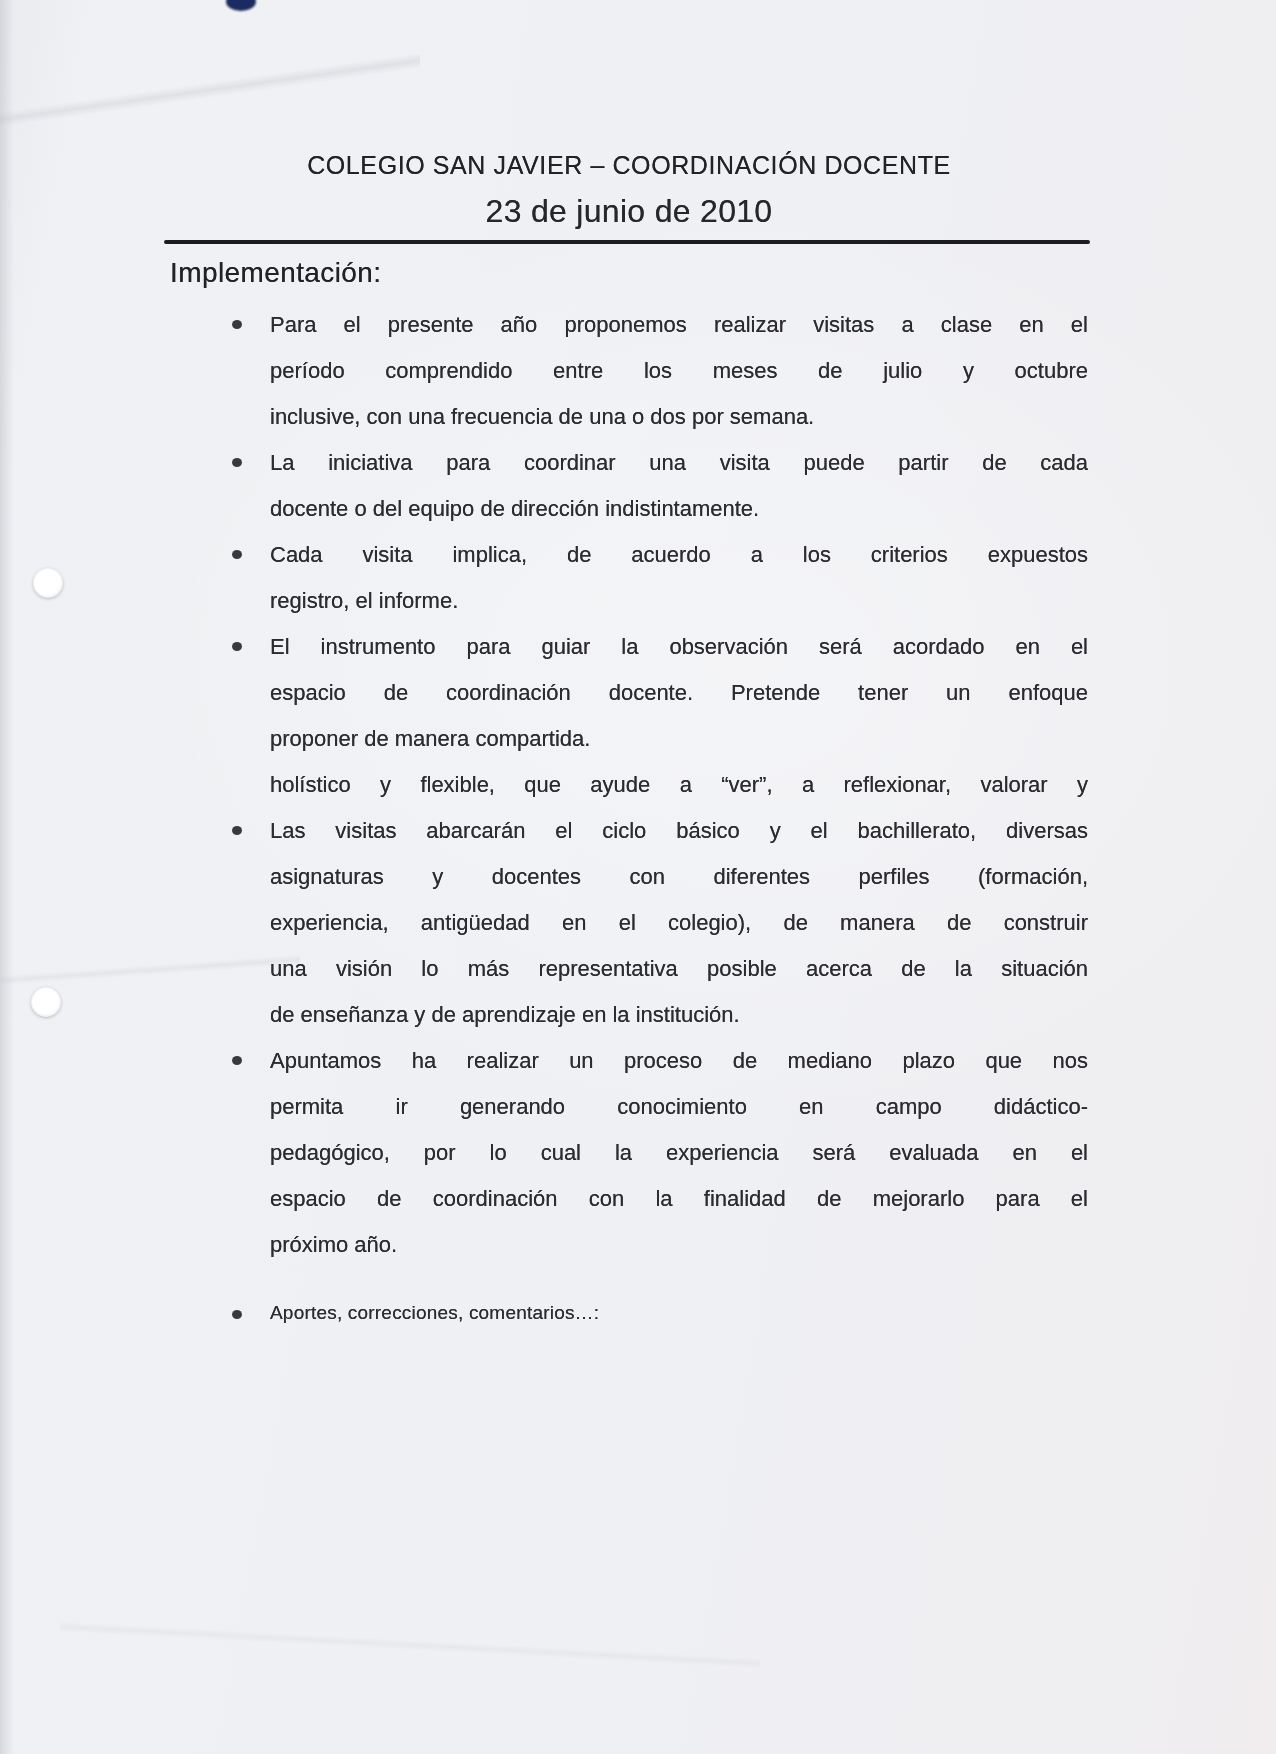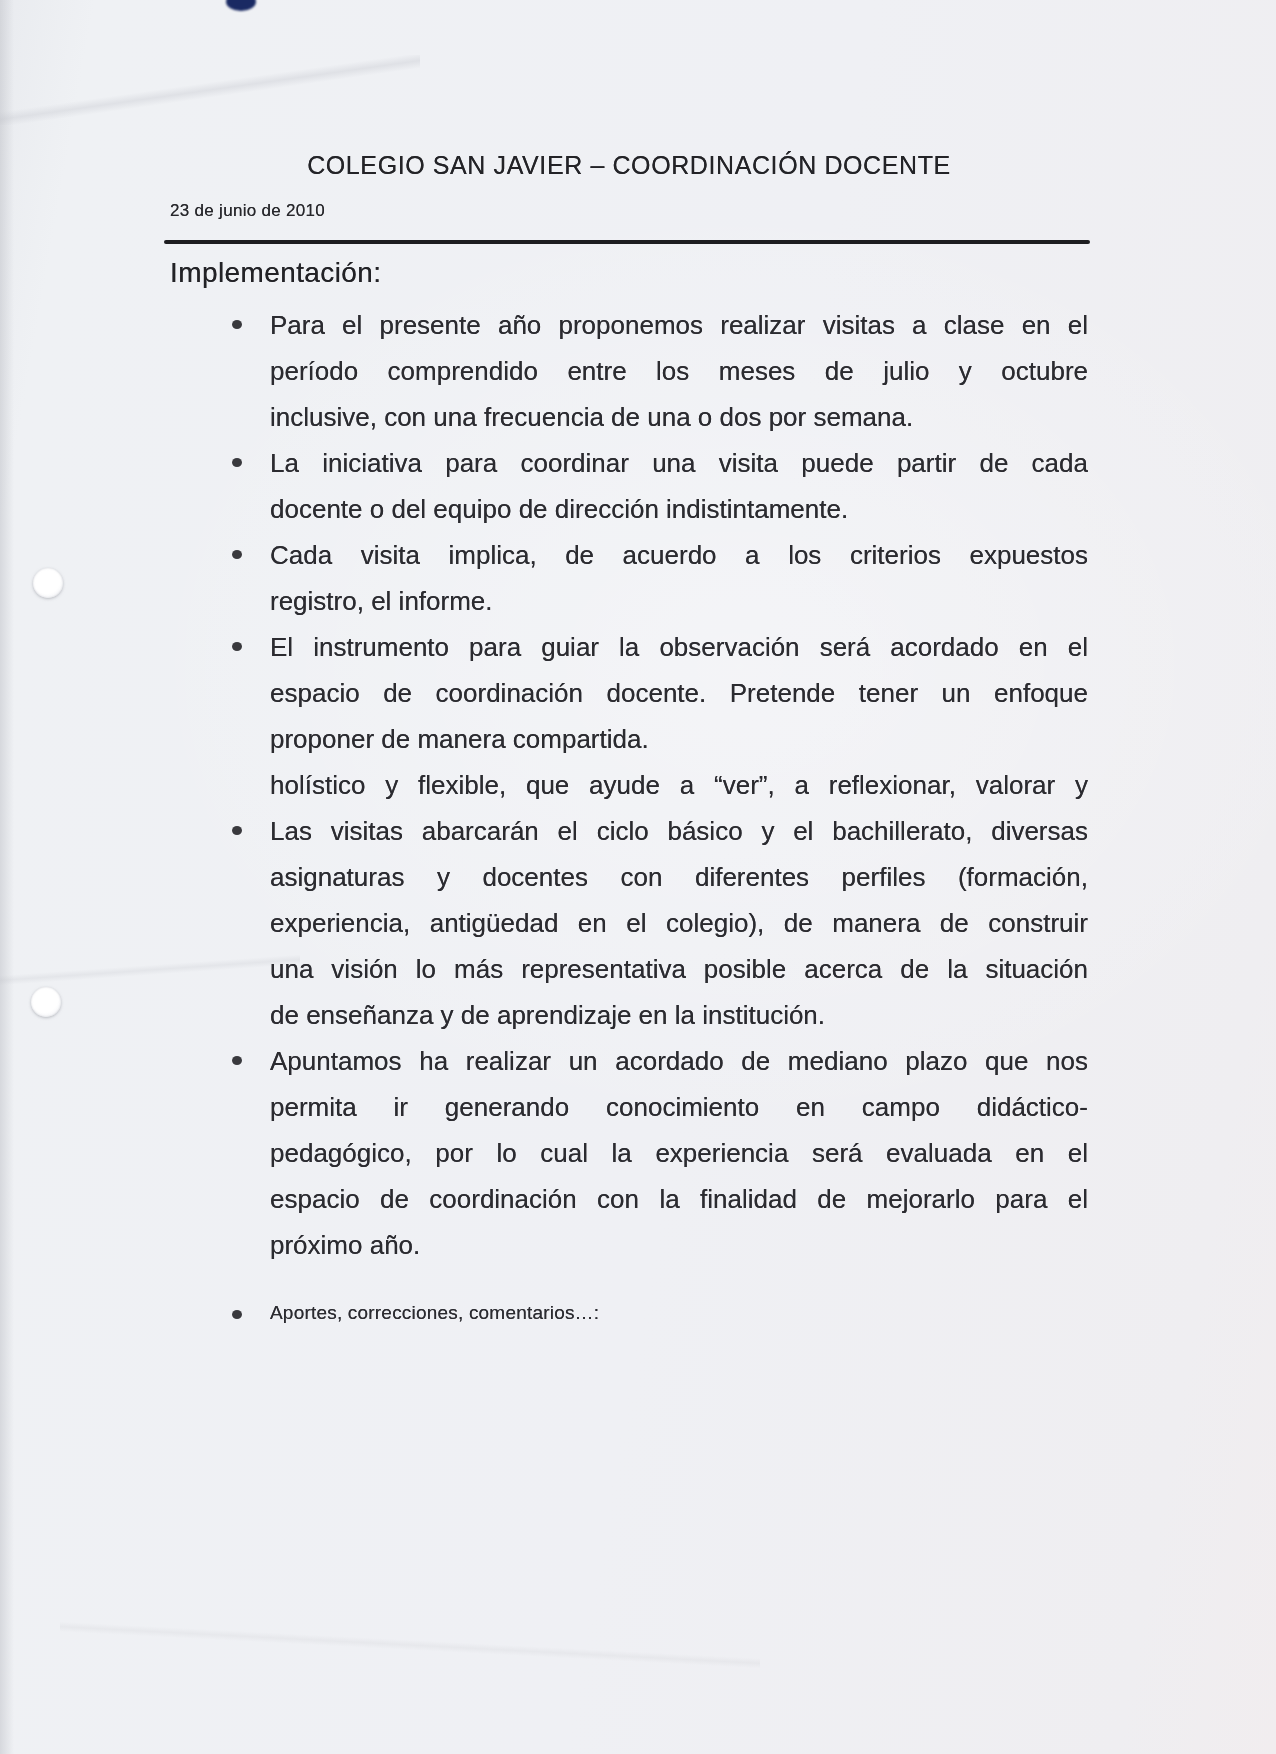--- a/index.html
+++ b/index.html
@@ -65,21 +65,22 @@
     margin-top: 150px;
     text-align: center;
     font-size: 25px;
     line-height: 30px;
     letter-spacing: 0.6px;
     color: #232327;
     text-shadow: 0 0 0.5px rgba(35,35,40,0.85);
   }
   .date {
     margin-top: 16px;
-    font-size: 17px;
+    text-align: center;
+    font-size: 32px;
     line-height: 30px;
     letter-spacing: 0.3px;
     text-shadow: 0 0 0.5px rgba(35,35,40,0.8);
   }
   .rule {
     margin-top: 14px;
     margin-left: -6px;
     width: 926px;
     height: 0;
     border-top: 4px solid #1d1d20;
@@ -103,21 +104,21 @@
   .bullet .dot {
     position: absolute;
     left: 62px;
     top: 18px;
     width: 10px;
     height: 9px;
     border-radius: 50%;
     background: #39393d;
   }
   .line {
-    font-size: 26px;
+    font-size: 22px;
     line-height: 46px;
     color: #2b2b30;
     text-shadow: 0 0 0.4px rgba(40,40,46,0.8);
     white-space: normal;
   }
   .line.j {
     text-align: justify;
     text-align-last: justify;
   }
   .line.last {
@@ -188,21 +189,21 @@
             <div class="line j">Las visitas abarcarán el ciclo básico y el bachillerato, diversas</div>
             <div class="line j">asignaturas y docentes con diferentes perfiles (formación,</div>
             <div class="line j">experiencia, antigüedad en el colegio), de manera de construir</div>
             <div class="line j">una visión lo más representativa posible acerca de la situación</div>
             <div class="line last">de enseñanza y de aprendizaje en la institución.</div>
           </div>
         </div>
         <div class="bullet">
           <span class="dot"></span>
           <div class="btext">
-            <div class="line j">Apuntamos ha realizar un acordado de mediano plazo que nos</div>
+            <div class="line j">Apuntamos ha realizar un proceso de mediano plazo que nos</div>
             <div class="line j">permita ir generando conocimiento en campo didáctico-</div>
             <div class="line j">pedagógico, por lo cual la experiencia será evaluada en el</div>
             <div class="line j">espacio de coordinación con la finalidad de mejorarlo para el</div>
             <div class="line last">próximo año.</div>
           </div>
         </div>
         <div class="bullet emphasis">
           <span class="dot"></span>
           <div class="btext">
             <div class="line last">Aportes, correcciones, comentarios…:</div>

